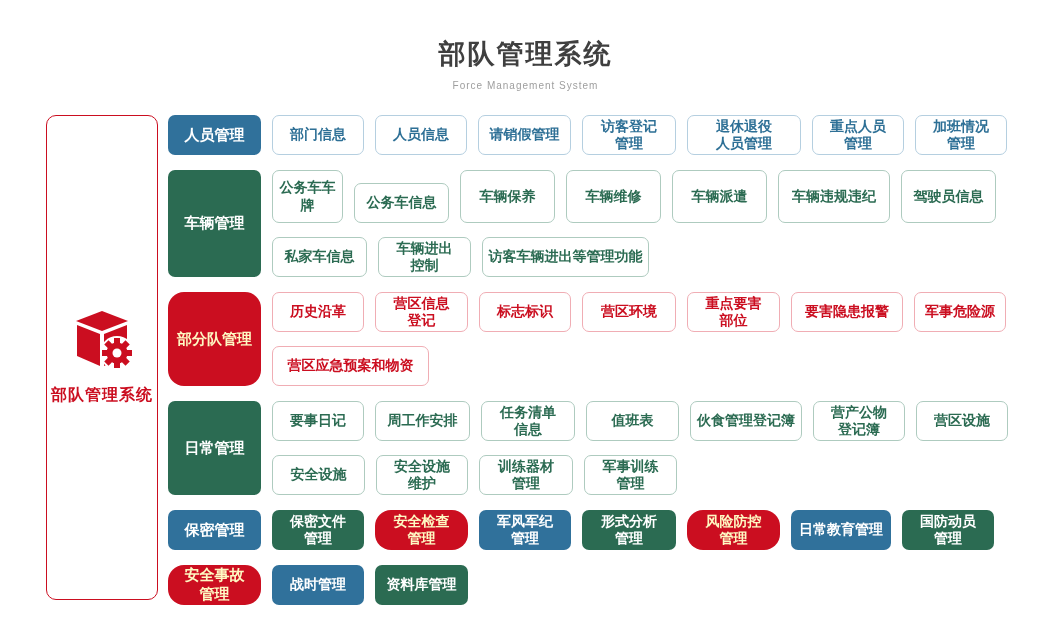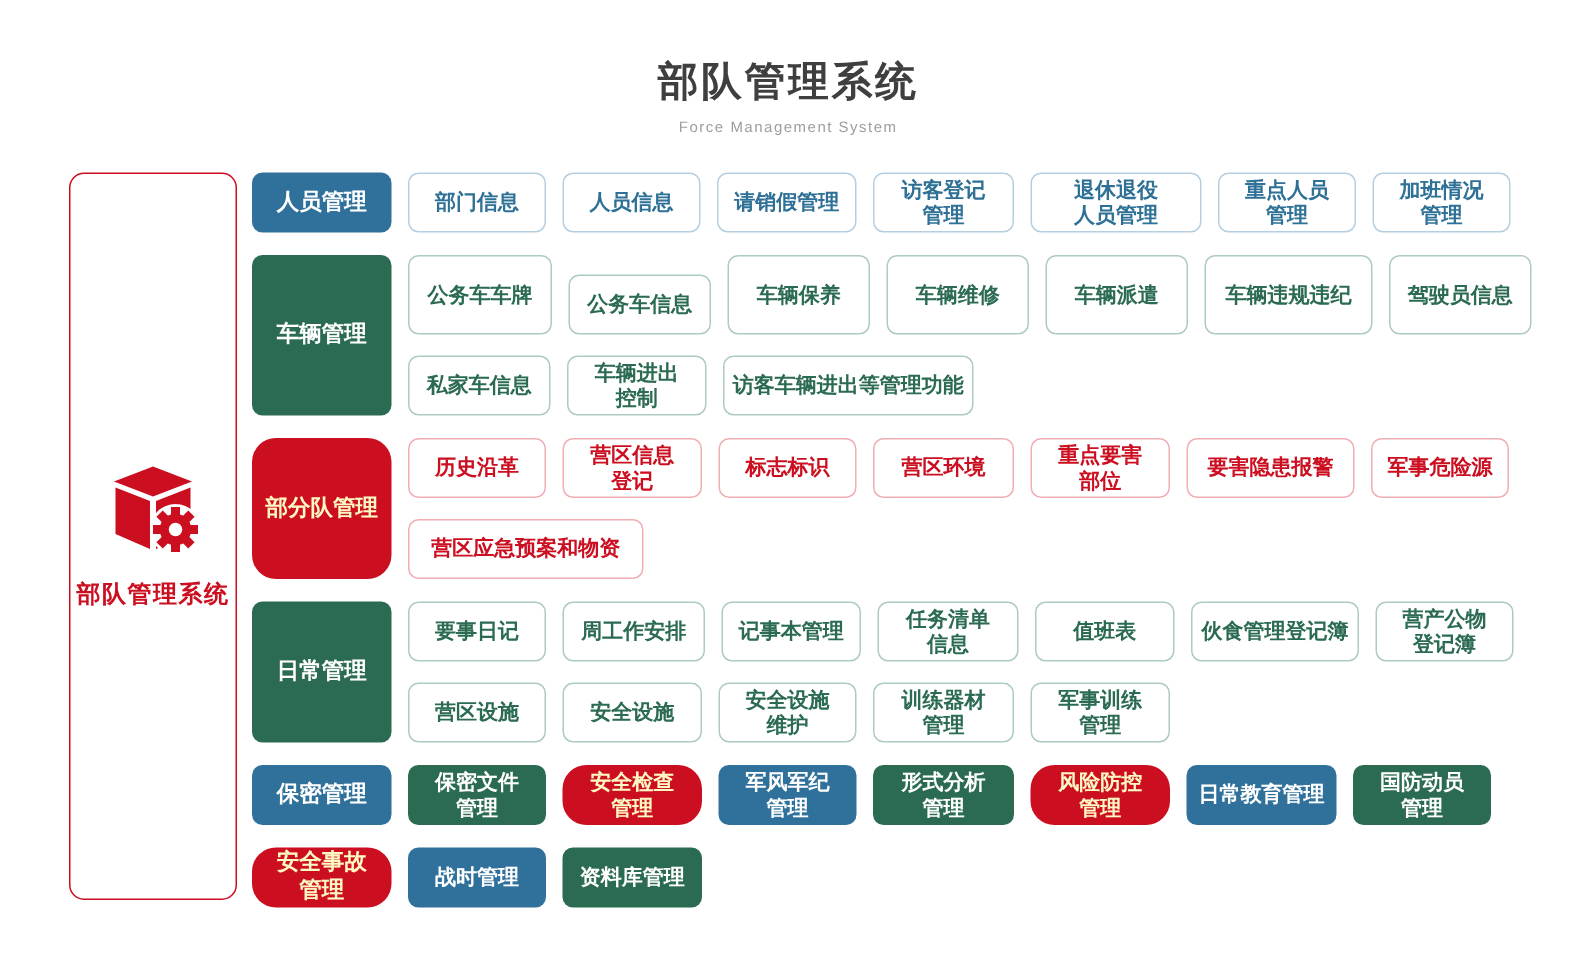--- a/index.html
+++ b/index.html
@@ -87,21 +87,21 @@
 人员管理</div>
           <div class="box item o-blue" style="width: 92px;">重点人员
 管理</div>
           <div class="box item o-blue" style="width: 92px;">加班情况
 管理</div>
         </div>
       </div>
       <div class="row">
         <div class="box header c-green">车辆管理</div>
         <div class="items">
-          <div class="box item o-green" style="width: 96px;">公务车车牌</div>
+          <div class="box item o-green" style="width: 71px;">公务车车牌</div>
           <div class="box item o-green" style="width: 95px; margin-top: 13px;">公务车信息</div>
           <div class="box item o-green" style="width: 95px;">车辆保养</div>
           <div class="box item o-green" style="width: 95px;">车辆维修</div>
           <div class="box item o-green" style="width: 95px;">车辆派遣</div>
           <div class="box item o-green" style="width: 112px;">车辆违规违纪</div>
           <div class="box item o-green" style="width: 95px;">驾驶员信息</div>
           <div class="box item o-green" style="width: 95px;">私家车信息</div>
           <div class="box item o-green" style="width: 93px;">车辆进出
 控制</div>
           <div class="box item o-green" style="width: 167px;">访客车辆进出等管理功能</div>
@@ -120,21 +120,20 @@
           <div class="box item o-red" style="width: 112px;">要害隐患报警</div>
           <div class="box item o-red" style="width: 92px;">军事危险源</div>
           <div class="box item o-red" style="width: 157px;">营区应急预案和物资</div>
         </div>
       </div>
       <div class="row">
         <div class="box header c-green">日常管理</div>
         <div class="items">
           <div class="box item o-green" style="width: 92px;">要事日记</div>
           <div class="box item o-green" style="width: 95px;">周工作安排</div>
-          <div class="box item o-green" style="width: 93px;">记事本管理</div>
           <div class="box item o-green" style="width: 94px;">任务清单
 信息</div>
           <div class="box item o-green" style="width: 93px;">值班表</div>
           <div class="box item o-green" style="width: 112px;">伙食管理登记簿</div>
           <div class="box item o-green" style="width: 92px;">营产公物
 登记簿</div>
           <div class="box item o-green" style="width: 92px;">营区设施</div>
           <div class="box item o-green" style="width: 93px;">安全设施</div>
           <div class="box item o-green" style="width: 92px;">安全设施
 维护</div>

